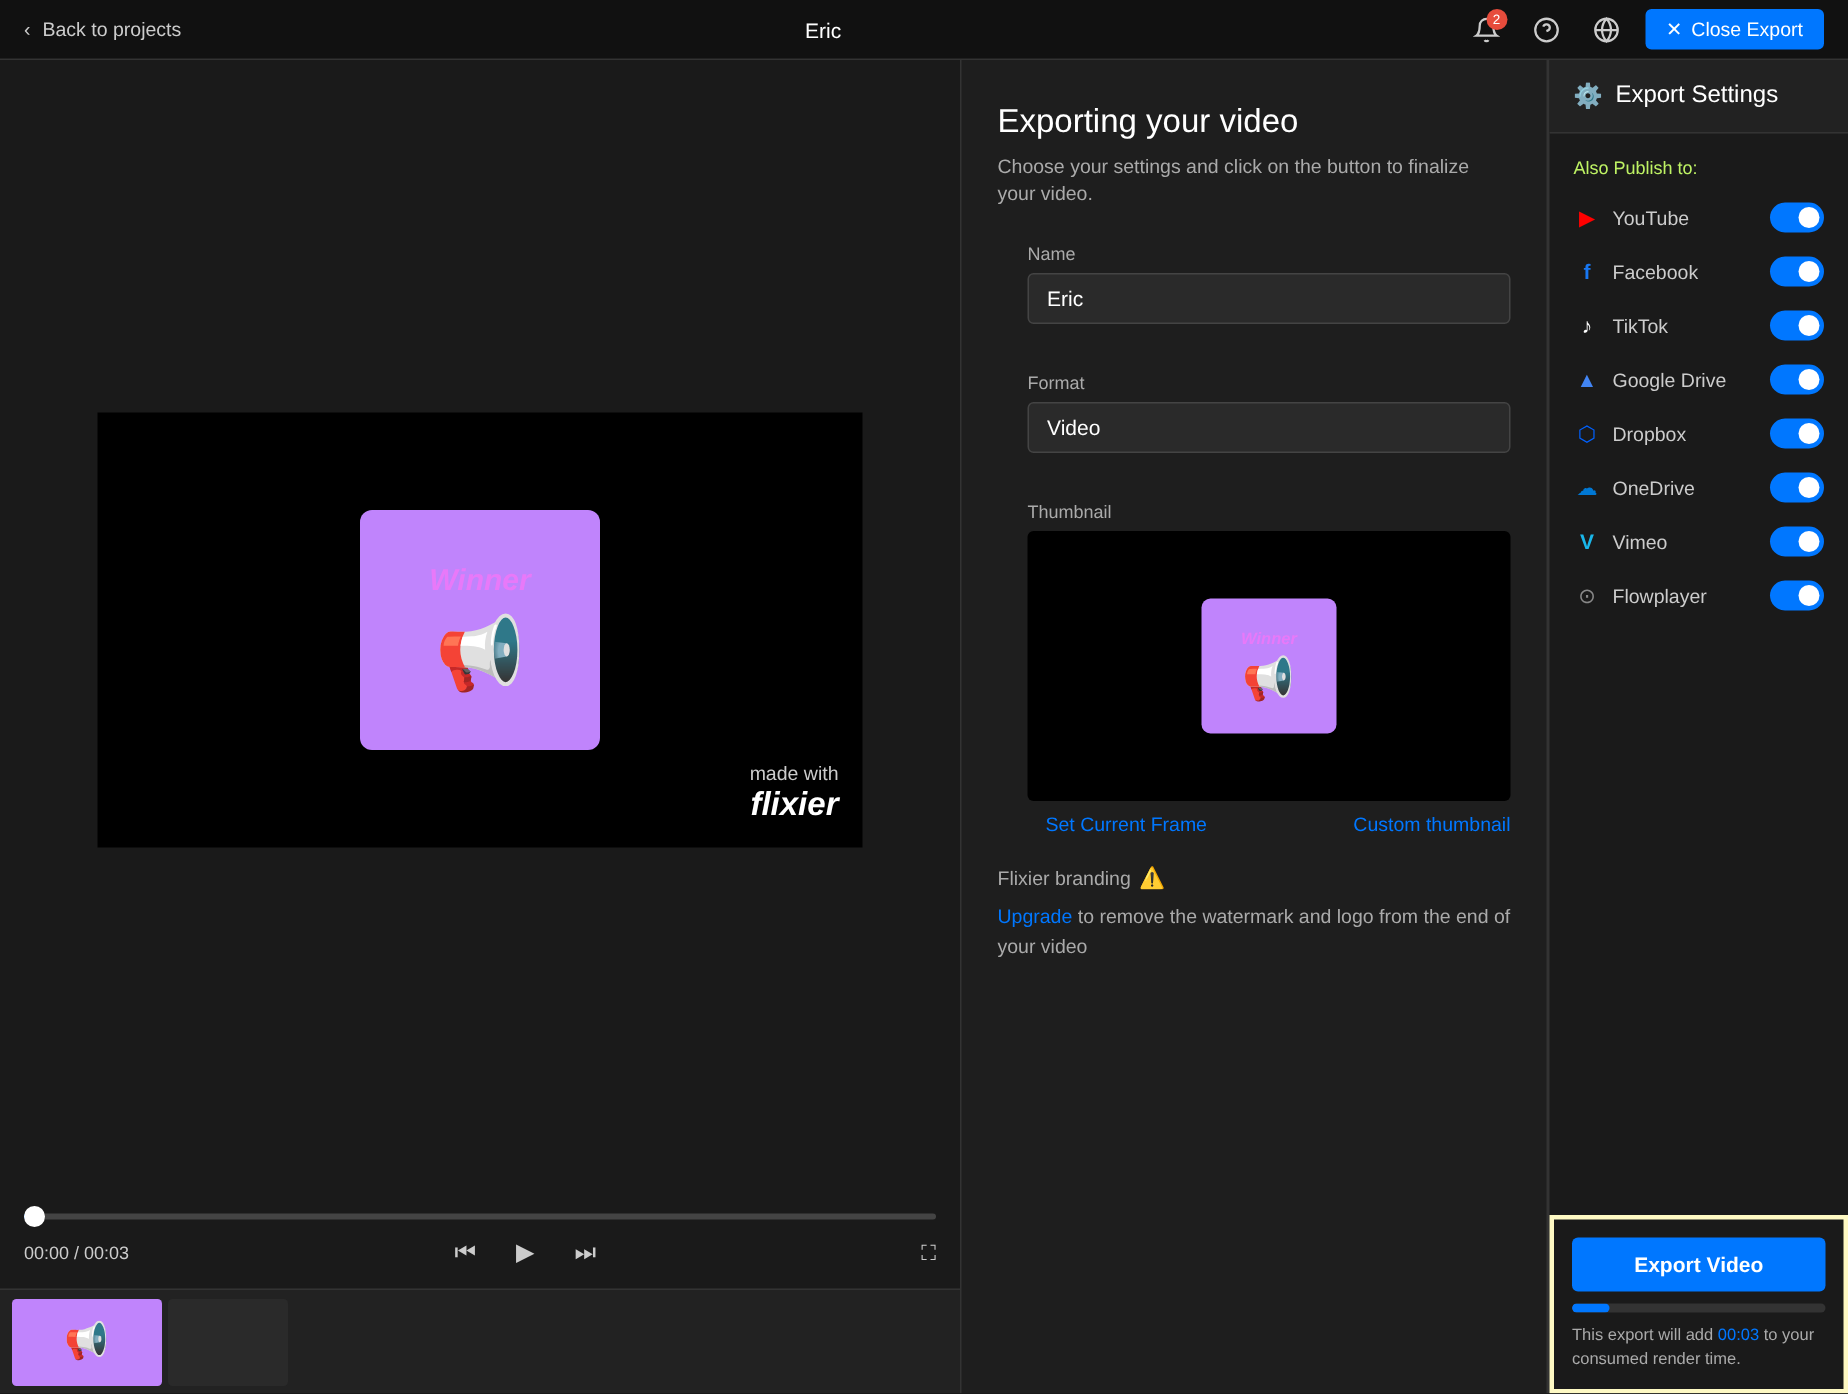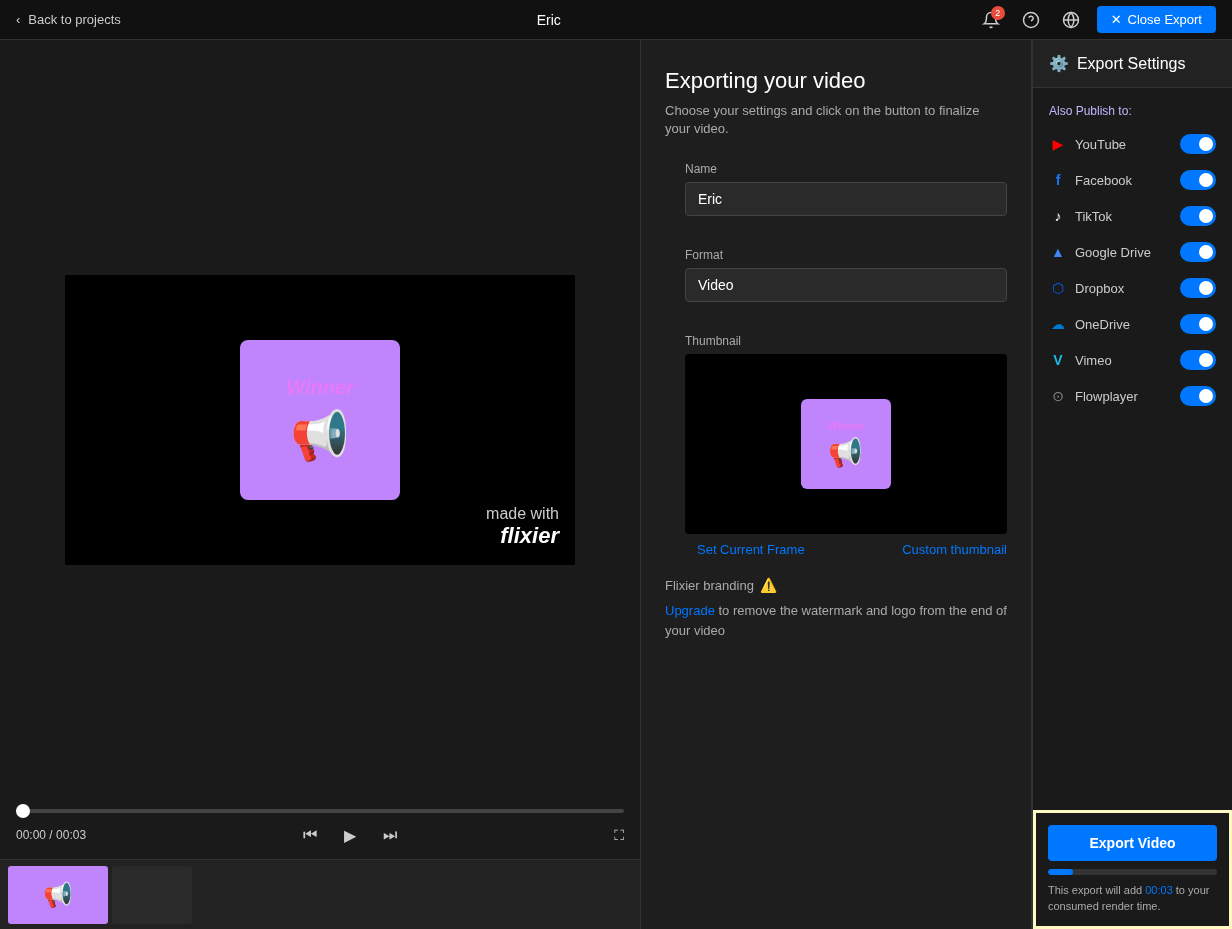--- a/index.html
+++ b/index.html
@@ -114,21 +114,21 @@
       font-size: 48px;
     }
     .flixier-watermark {
       position: absolute;
       bottom: 16px;
       right: 16px;
       text-align: right;
     }
     .made-with {
       color: #ccc;
-      font-size: 16px;
+      font-size: 13px;
     }
     .flixier-brand {
       color: #fff;
       font-size: 22px;
       font-weight: bold;
       font-style: italic;
     }
 
     
     .video-controls {
@@ -342,21 +342,21 @@
       font-size: 16px;
       color: #fff;
     }
     .also-publish {
       padding: 16px;
       flex: 1;
       overflow-y: auto;
     }
     .also-publish-title {
       font-size: 12px;
-      color: #c4b5fd;
+      color: #bef264;
       margin-bottom: 16px;
     }
     .publish-item {
       display: flex;
       align-items: center;
       justify-content: space-between;
       margin-bottom: 16px;
     }
     .publish-item-left {
       display: flex;

